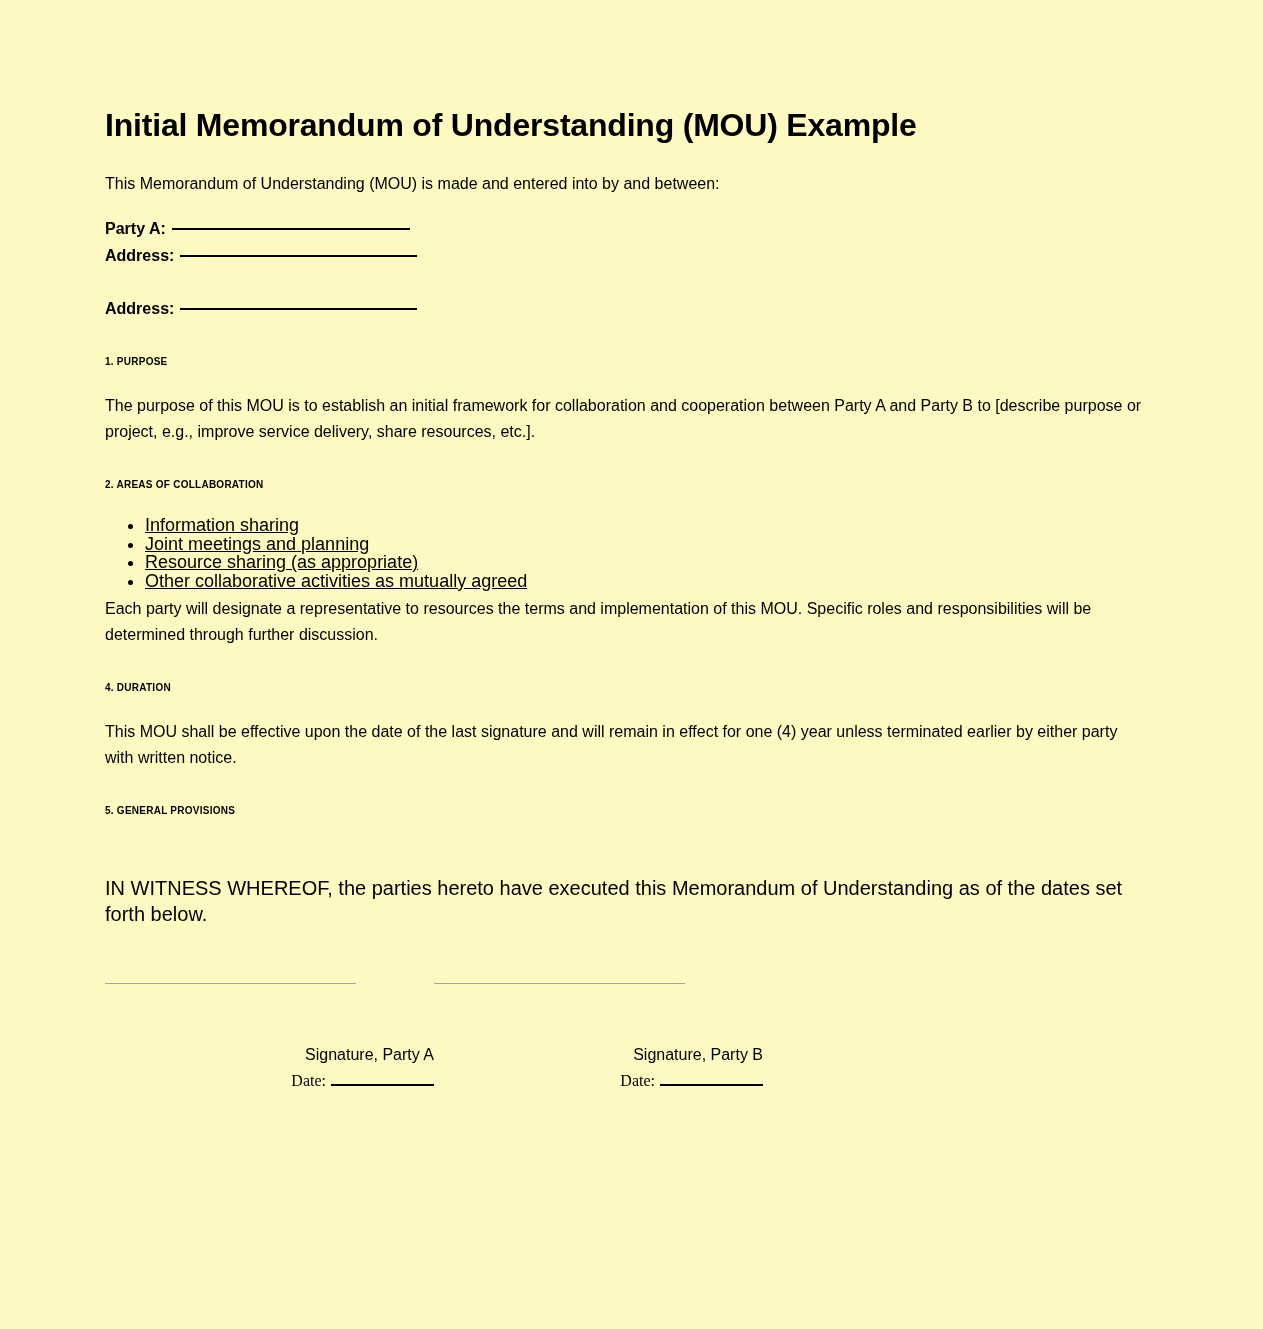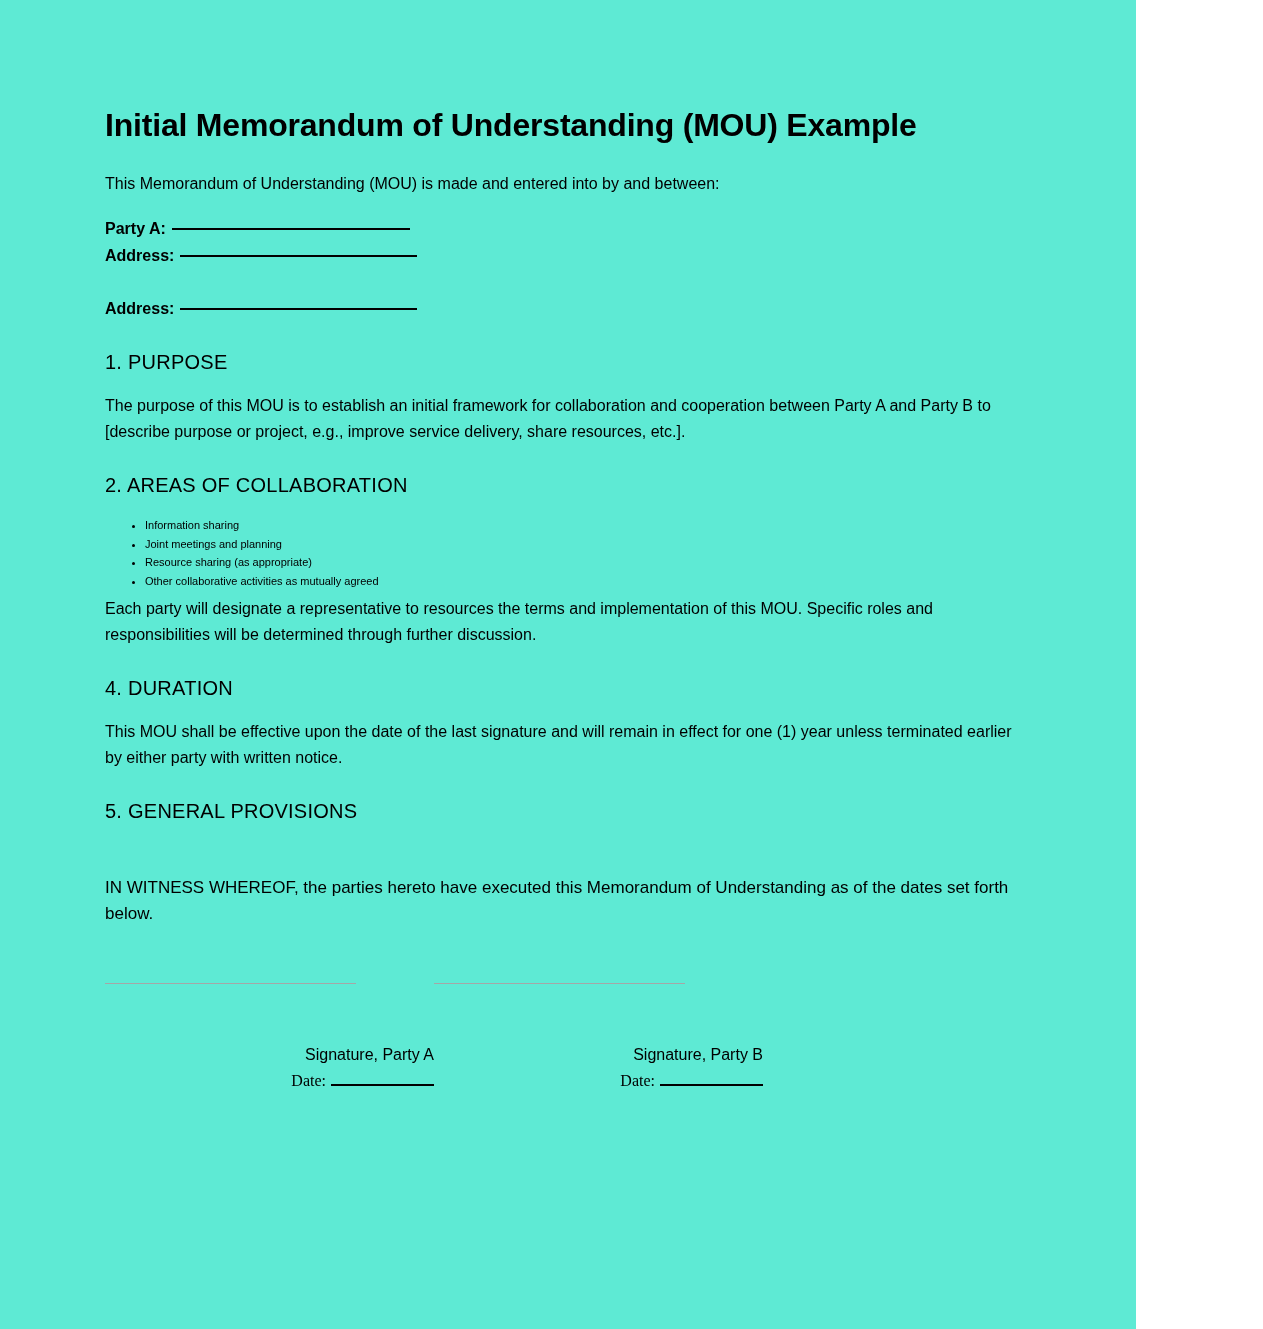--- a/index.html
+++ b/index.html
@@ -9,23 +9,23 @@
   }
   body {
     width: 1263px;
     height: 1329px;
     font-family: "Liberation Sans", sans-serif;
     color: #000000;
     -webkit-font-smoothing: antialiased;
   }
   .page {
     position: relative;
-    width: 1136px;
+    width: 1263px;
     height: 1329px;
-    background: #5eead4;
+    background: #fef9c3;
     box-sizing: border-box;
     padding: 105px 118px 0 105px;
   }
   .doc-title {
     font-size: 32px;
     font-weight: bold;
     letter-spacing: -0.2px;
     line-height: 40px;
     margin: 0 0 26px 0;
     color: #000;
@@ -55,40 +55,41 @@
     display: inline-block;
     border-bottom: 2px solid #000;
     height: 13px;
     margin-left: 6px;
     font-weight: normal;
   }
   .fill-a  { width: 238px; }
   .fill-b  { width: 238px; }
   .fill-ad { width: 237px; }
   h2.section {
-    font-size: 20px;
-    font-weight: normal;
+    font-size: 10px;
+    font-weight: bold;
     letter-spacing: 0.25px;
     line-height: 20px;
     margin: 30px 0 21px 0;
     color: #000;
   }
   ul.bullets {
     margin: 0 0 6px 0;
     padding-left: 40px;
     list-style: disc;
   }
   ul.bullets li {
-    font-size: 11px;
+    font-size: 18px;
     line-height: 18.5px;
     margin: 0;
     padding: 0;
+    text-decoration: underline;
   }
   .witness {
-    font-size: 17px;
+    font-size: 20px;
     line-height: 26px;
     margin: 54px 0 0 0;
   }
   .sig-lines {
     display: flex;
     margin-top: 55px;
   }
   .sig-rule {
     width: 251px;
     border-bottom: 1px solid #a6a6a6;
@@ -161,21 +162,21 @@
   <ul class="bullets">
     <li>Information sharing</li>
     <li>Joint meetings and planning</li>
     <li>Resource sharing (as appropriate)</li>
     <li>Other collaborative activities as mutually agreed</li>
   </ul>
 
   <p class="para">Each party will designate a representative to resources the terms and implementation of this MOU. Specific roles and responsibilities will be determined through further discussion.</p>
 
   <h2 class="section">4. DURATION</h2>
-  <p class="para">This MOU shall be effective upon the date of the last signature and will remain in effect for one (1) year unless terminated earlier by either party with written notice.</p>
+  <p class="para">This MOU shall be effective upon the date of the last signature and will remain in effect for one (4) year unless terminated earlier by either party with written notice.</p>
 
   <h2 class="section">5. GENERAL PROVISIONS</h2>
 
   <p class="witness">IN WITNESS WHEREOF, the parties hereto have executed this Memorandum of Understanding as of the dates set forth below.</p>
 
   <div class="sig-lines">
     <div class="sig-rule"></div>
     <div class="sig-gap"></div>
     <div class="sig-rule"></div>
   </div>

